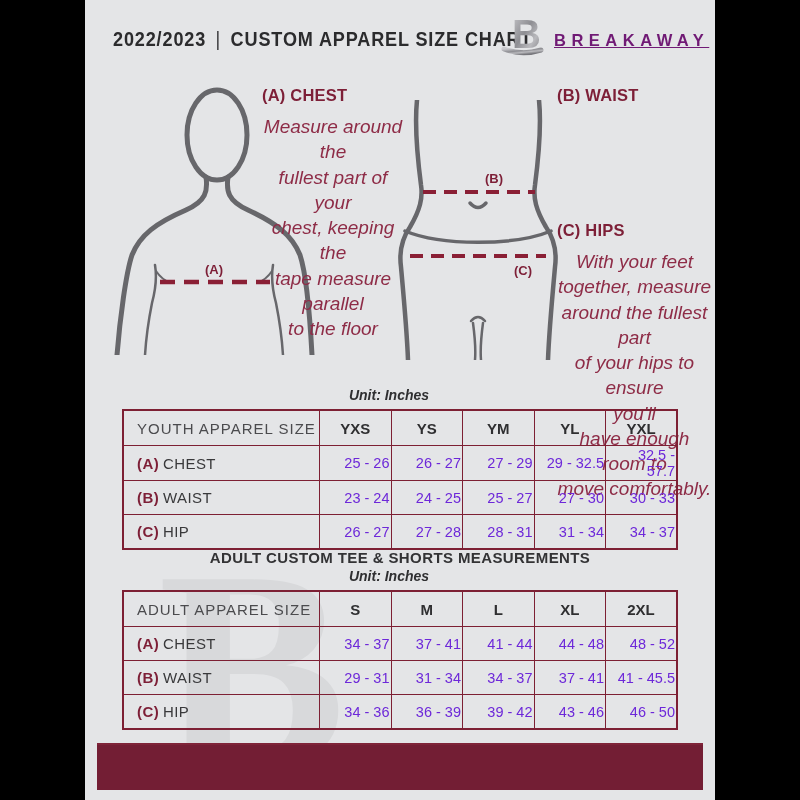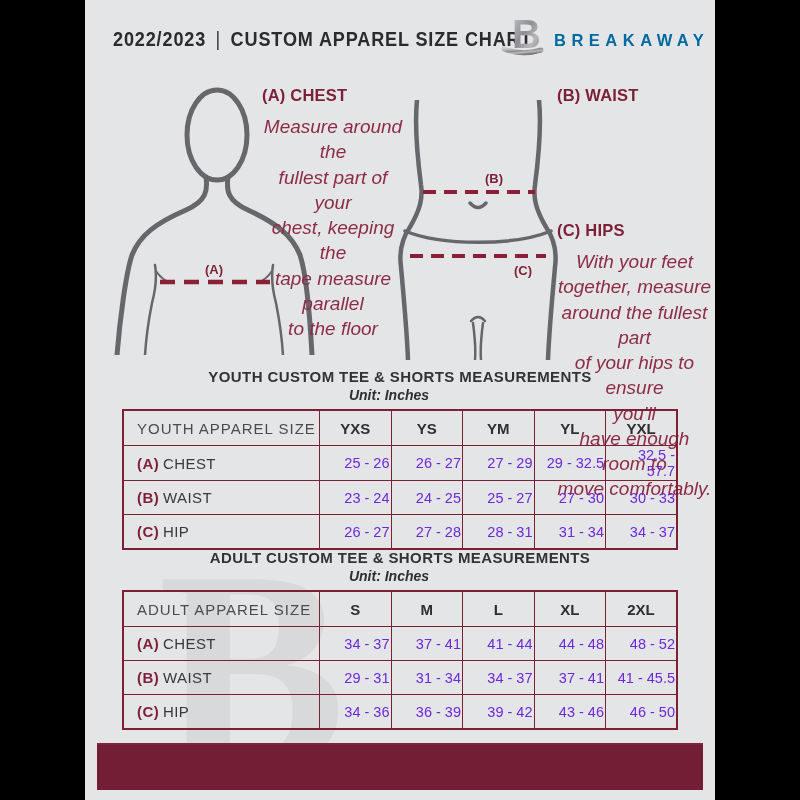--- a/index.html
+++ b/index.html
@@ -14,21 +14,21 @@
   
   .header-title{
     position:absolute;left:28px;top:27px;white-space:nowrap;
     font-weight:bold;font-size:21px;color:#2b2b2d;letter-spacing:1px;
     transform:scaleX(0.86);transform-origin:left center;
   }
   .header-title .sep{margin:0 11px;font-weight:normal;color:#3a3a3c;}
   .logo-svg{position:absolute;left:416px;top:12px;}
   .brand{
     position:absolute;left:469px;top:31px;font-size:16.5px;font-weight:bold;
-    color:#0369a1;letter-spacing:5.5px;white-space:nowrap;
+    color:#701a75;letter-spacing:5.5px;white-space:nowrap;text-decoration:underline;
   }
   
   .fig{position:absolute;}
   #fig-torso{left:21px;top:83px;}
   #fig-hips{left:308px;top:100px;}
   .guide-block{position:absolute;}
   #guide-chest{left:177px;top:86px;width:142px;}
   #guide-waist{left:472px;top:86px;width:152px;}
   #guide-hips{left:472px;top:221px;width:155px;}
   .guide-heading{font-size:16.5px;font-weight:bold;color:#7d1f37;letter-spacing:.2px;}
@@ -143,21 +143,20 @@
 together, measure
 around the fullest part
 of your hips to ensure
 you'll
 have enough room to
 move comfortably.</div>
   </div>
 
   <div class="watermark">B</div>
 
-  <div id="t1-title" class="t-title">YOUTH CUSTOM TEE &amp; SHORTS MEASUREMENTS</div>
   <div id="t1-unit" class="t-unit">Unit: Inches</div>
   <table id="youth-table" class="size-table">
     <tbody>
         <tr>
       <th class="label-col">YOUTH APPAREL SIZE</th>
       <th>YXS</th>
       <th>YS</th>
       <th>YM</th>
       <th>YL</th>
       <th>YXL</th>

